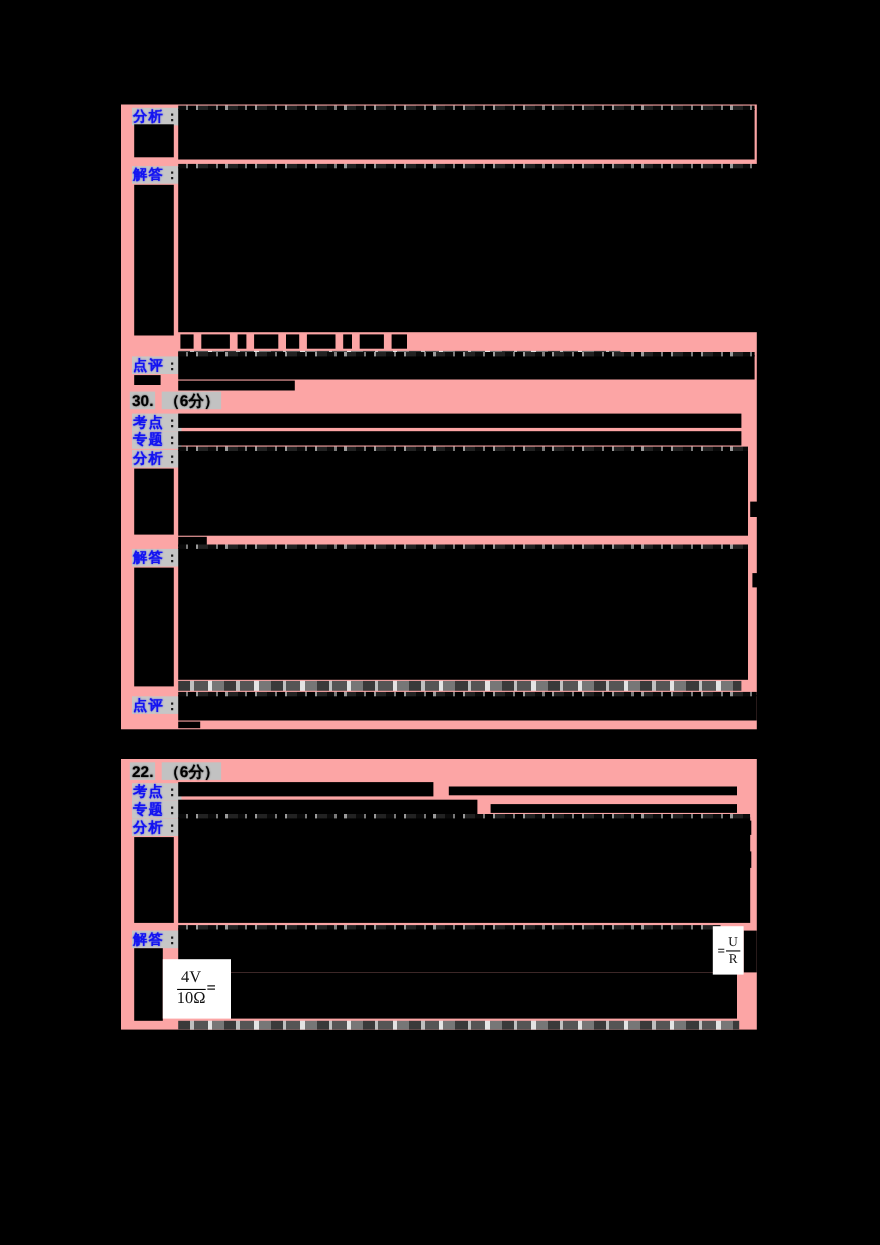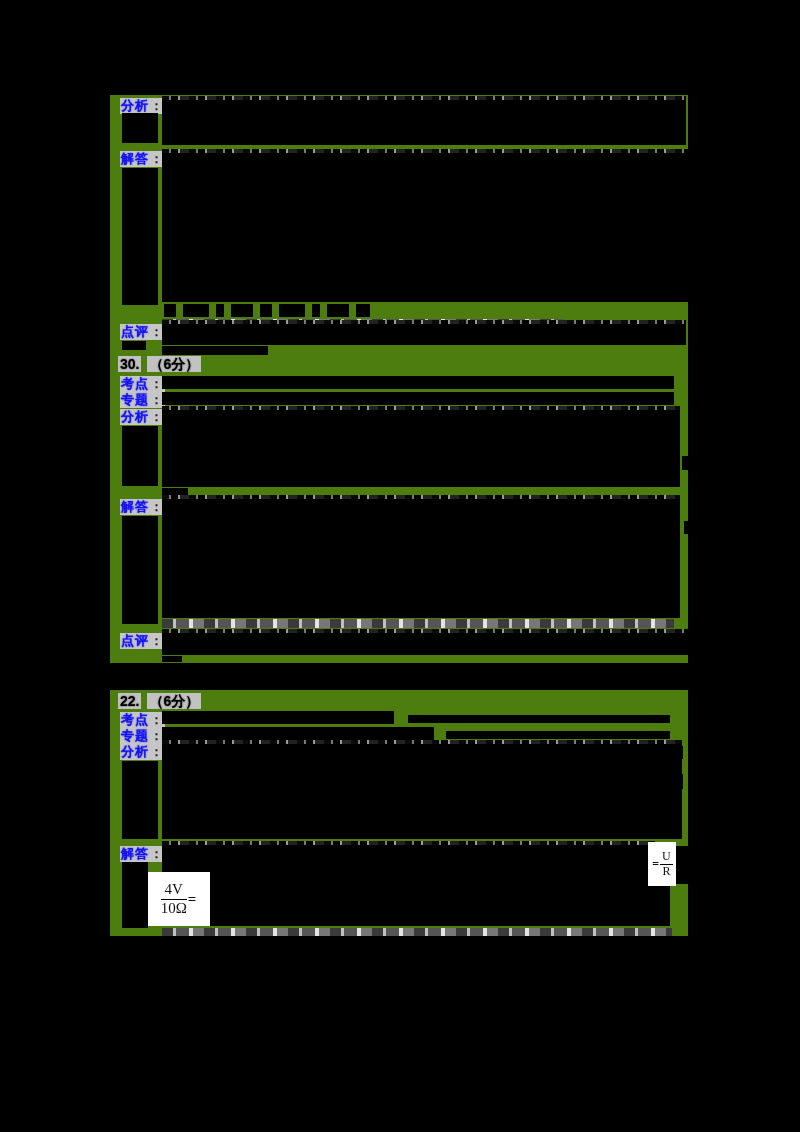--- a/index.html
+++ b/index.html
@@ -1,18 +1,18 @@
 <!DOCTYPE html>
 <html><head>
 <meta charset="utf-8">
 <style>
   html,body{margin:0;padding:0;background:#000;}
   #canvas{position:relative;width:800px;height:1132px;background:#000;overflow:hidden;
           font-family:"Liberation Sans","DejaVu Sans",sans-serif;}
-  .page{position:absolute;background:#4d7c0f;}
+  .page{position:absolute;background:#fca5a5;}
   .bar{position:absolute;background:#000;}
   .noisy::before{content:"";position:absolute;left:0;right:0;top:-3px;height:4px;
       background:repeating-linear-gradient(90deg,#0a0a0a 0 7px,#7a7a7a 7px 9px,#000 9px 16px,#9a9a9a 16px 18px,#222 18px 27px);}
   .gray-stripe{position:absolute;
       background:repeating-linear-gradient(90deg,#3a3a3a 0 11px,#c0c0c0 11px 14px,#555 14px 27px,#e4e4e4 27px 31px,#777 31px 42px);}
   .lbl{position:absolute;height:16px;line-height:16px;font-size:13px;font-weight:bold;
       background:#c6c6c6;padding:0 1px;letter-spacing:1px;white-space:nowrap;
       color:#1313f0;text-shadow:0 0 1.5px rgba(20,20,255,.9);}
   .lbl .lbl-colon{color:#1a1a1a;text-shadow:none;margin-left:1px;}
   .hdr{position:absolute;font-weight:bold;font-size:14px;color:#000;white-space:nowrap;

